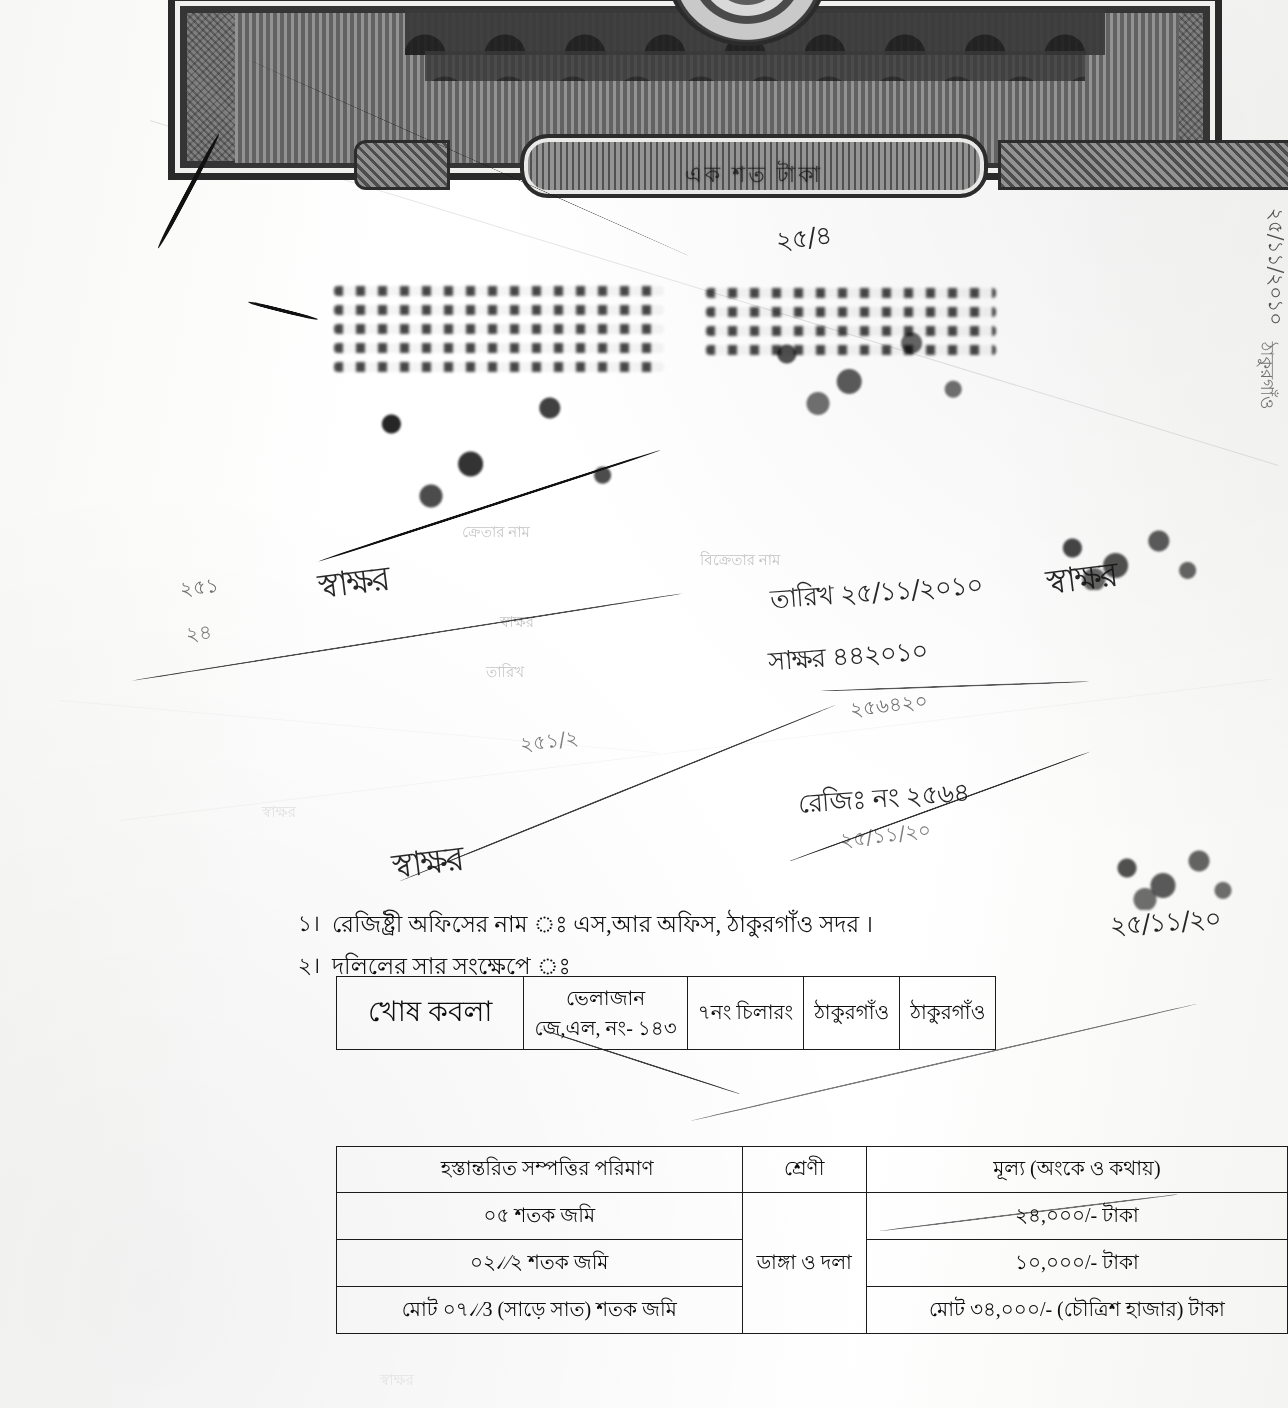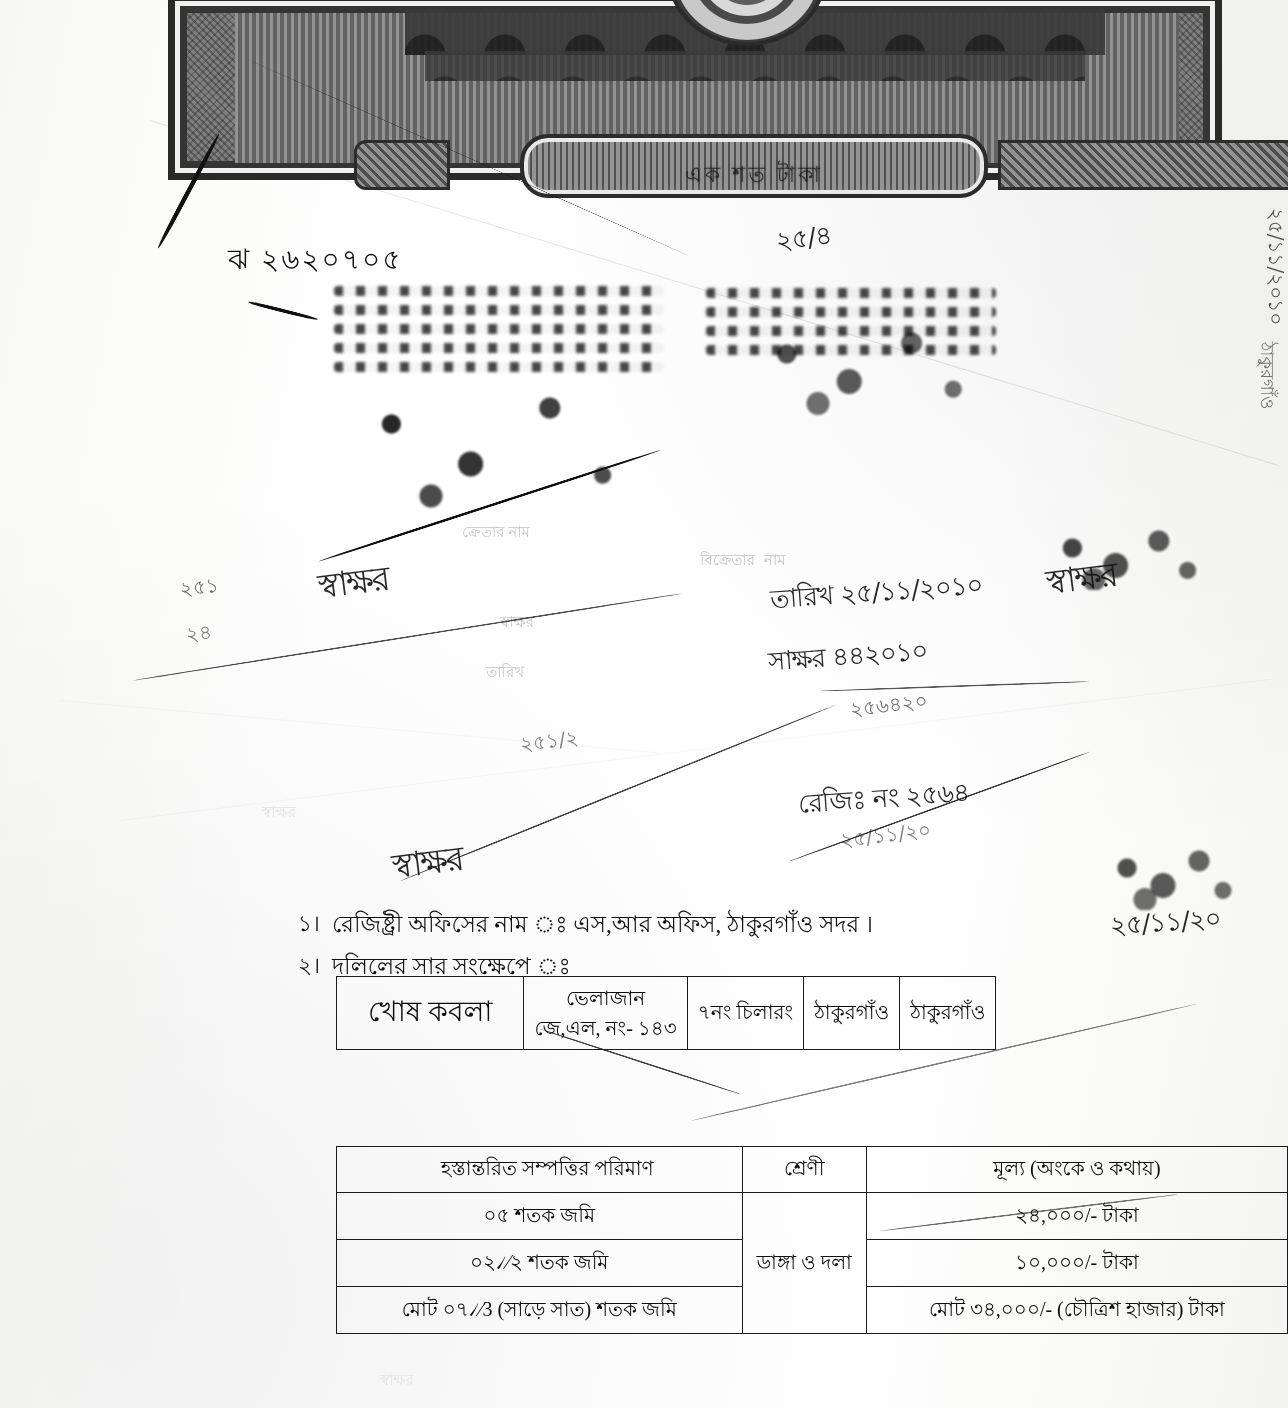--- a/index.html
+++ b/index.html
@@ -259,21 +259,20 @@
       <div class="scallop-band second"></div>
     </div>
     <div class="seal-emblem"></div>
     <div class="plaque-wing left"></div>
     <div class="plaque-wing right"></div>
     <div class="denomination-plaque">
       <span>এক শত টাকা</span>
     </div>
   </div>
 
-  <div class="serial-line">ঝ ২৬২০৭০৫</div>
 
   <div class="stroke" style="left:158px; top:246px; width:130px; transform: rotate(-62deg); border-bottom-width:5px;"></div>
   <div class="stroke" style="left:248px; top:300px; width:72px; transform: rotate(14deg); border-bottom-width:4px; border-radius:60%;"></div>
   <div class="stroke thin" style="left:250px; top:60px; width:480px; transform: rotate(24deg);"></div>
 
   <div class="smudge-block" style="left:334px; top:286px; width:330px; height:126px;">
     <div class="row"></div>
       <div class="row"></div>
       <div class="row"></div>
       <div class="row"></div>
@@ -286,21 +285,21 @@
       <div class="row"></div>
       <div class="row"></div>
       <div class="row"></div>
   </div>
   <div class="heavy-ink" style="left:740px; top:310px; width:260px; height:110px; opacity:.8;"></div>
 
   <div class="heavy-ink" style="left:1040px; top:520px; width:180px; height:70px; opacity:.85;"></div>
   <div class="heavy-ink" style="left:1100px; top:840px; width:150px; height:70px; opacity:.8;"></div>
 
   <div class="faint-text" style="left:462px; top:520px;">ক্রেতার নাম</div>
-  <div class="faint-text" style="left:700px; top:548px;font-family:Liberation Mono, monospace;">বিক্রেতার নাম</div>
+  <div class="faint-text" style="left:700px; top:548px;">বিক্রেতার নাম</div>
   <div class="faint-text" style="left:500px; top:610px;">স্বাক্ষর</div>
   <div class="faint-text" style="left:486px; top:660px;">তারিখ</div>
   <div class="faint-text" style="left:262px; top:800px; opacity:.45;">স্বাক্ষর</div>
 
   <div class="hand mid slant" style="left:776px; top:218px;">২৫/৪</div>
 
   <div class="hand big slant" style="left:318px; top:556px;">স্বাক্ষর</div>
   <div class="hand big slant" style="left:1046px; top:552px;">স্বাক্ষর</div>
   <div class="hand big slant" style="left:392px; top:836px;">স্বাক্ষর</div>
 

